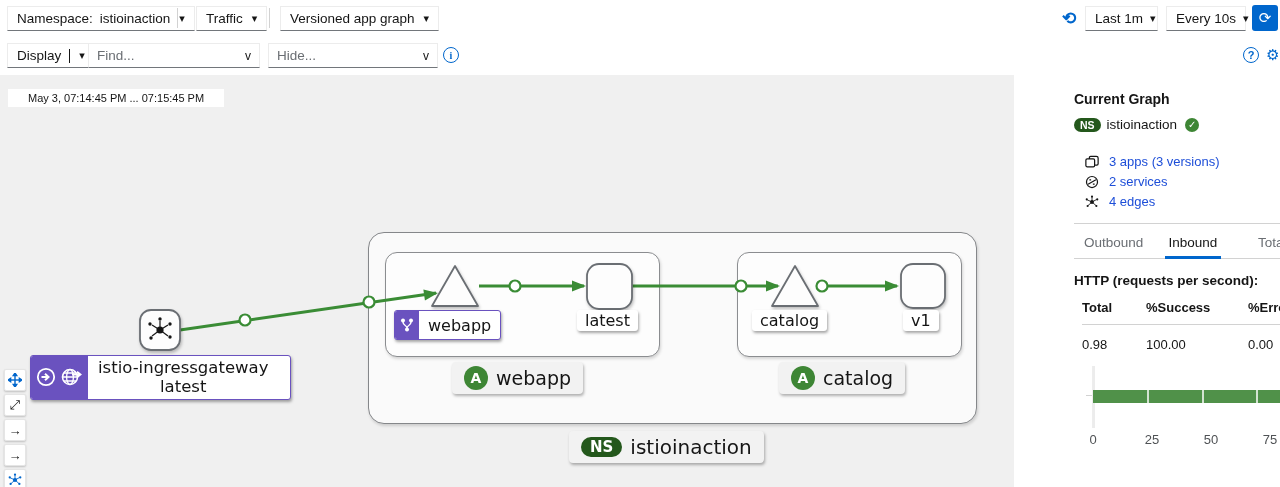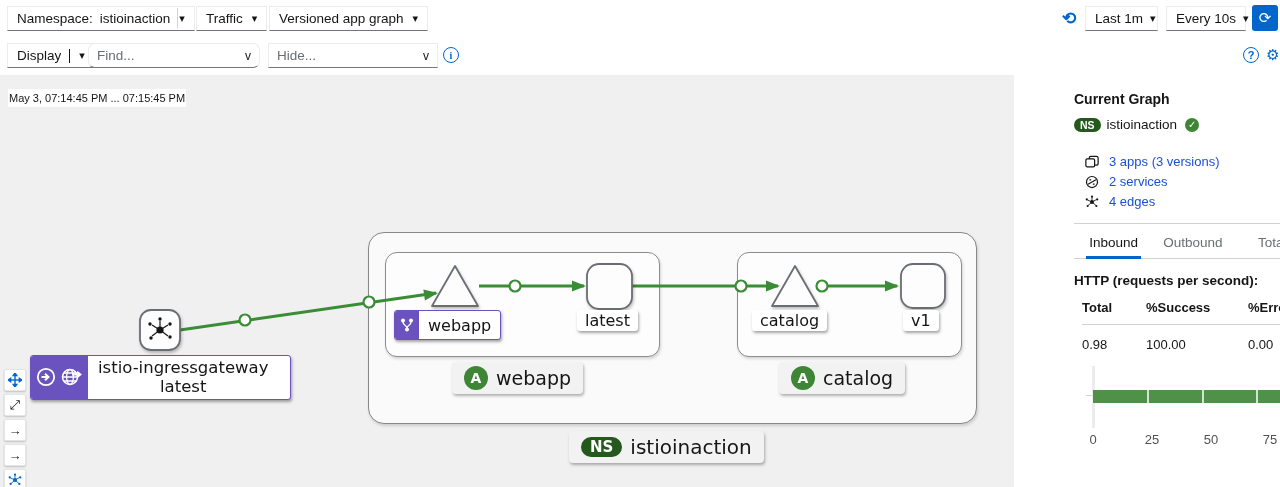--- a/index.html
+++ b/index.html
@@ -26,21 +26,21 @@
               display:flex; align-items:center; justify-content:center;
               font-size:10px; font-weight:bold; color:#0066cc; font-family:"Liberation Serif",serif; }
   .refresh-btn { position:absolute; left:1252px; top:5px; width:26px; height:26px; background:#0066cc;
                  border:none; border-radius:3px; color:#fff; font-size:15px; cursor:pointer;
                  display:flex; align-items:center; justify-content:center; }
   .history { left:1062px; top:8px; font-size:17px; font-weight:bold; }
   .gear { left:1266px; top:46px; font-size:15px; }
 
   
   .canvas { position:absolute; left:0; top:75px; width:1014px; height:412px; background:#f0f0f0; overflow:hidden; }
-  .time-label { position:absolute; left:8px; top:14px; background:#fff; padding:3px 1px;
+  .time-label { position:absolute; left:8px; top:14px; background:#fff; padding:3px 20px;
                 font-size:11px; z-index:6; }
   .gbox { position:absolute; border:1.5px solid #85878a; background:#fafafa; border-radius:16px;
           box-shadow:1px 2px 3px rgba(0,0,0,.15); z-index:1; }
   .gbox.inner { background:#fdfdfd; border-radius:12px; border-color:#8b8d90; }
   svg.edges { position:absolute; left:0; top:0; z-index:2; }
 
   .nlabel { position:absolute; z-index:3; background:#fff; border-radius:3px;
             box-shadow:1px 2px 3px rgba(0,0,0,.35); font-family:"DejaVu Sans",sans-serif;
             font-size:15px; display:flex; align-items:center; cursor:pointer; }
   .nlabel.plain { padding:1px 8px; }
@@ -111,21 +111,21 @@
     <span>Namespace:</span>
     <span>istioinaction</span>
     <span class="caret">▾</span>
   </div>
   <div class="vsep" style="left:177px;"></div>
   <div class="dd" style="left:188px; top:6px;margin-left:8px;">
     <span>Traffic</span>
     <span class="caret">▾</span>
   </div>
   <div class="vsep" style="left:269px;"></div>
-  <div class="dd" style="left:269px; top:6px;">
+  <div class="dd" style="left:280px; top:6px;">
     <span>Versioned app graph</span>
     <span class="caret">▾</span>
   </div>
 
   <button class="icon-btn history">⟲</button>
   <div class="dd" style="left:1085px; top:6px; width:73px;">
     <span>Last 1m</span>
     <span class="caret" style="margin-left:auto;">▾</span>
   </div>
   <div class="dd" style="left:1166px; top:6px; width:80px;">
@@ -134,21 +134,21 @@
   </div>
   <button class="refresh-btn">
     <span>⟳</span>
   </button>
 
   <div class="dd" style="left:7px; top:43px;">
     <span>Display</span>
       <span class="cursorbar"></span>
     <span class="caret">▾</span>
   </div>
-  <div class="tinput" style="left:88px; top:43px; width:172px;border-radius:7px;">
+  <div class="tinput" style="left:88px; top:43px; width:172px;">
     <span>Find...</span>
     <span class="chev">v</span>
   </div>
   <div class="tinput" style="left:268px; top:43px; width:170px;">
     <span>Hide...</span>
     <span class="chev">v</span>
   </div>
   <div class="icon-btn" style="left:443px; top:47px;">
     <span class="circle-i">i</span>
   </div>
@@ -347,22 +347,22 @@
                 <line x1="8" y1="8" x2="3.5" y2="12"></line>
               <line x1="8" y1="8" x2="2.5" y2="5.5"></line>
               </g>
           </svg>
         </span>
         <span>4 edges</span>
       </div>
     </div>
     <div class="panel-divider"></div>
     <div class="tabs">
+      <div class="tab">Outbound</div>
       <div class="tab active">Inbound</div>
-      <div class="tab">Outbound</div>
       <div class="tab">Total</div>
     </div>
     <div class="http-title">HTTP (requests per second):</div>
     <div class="tbl">
       <div class="th">Total</div>
       <div class="th">%Success</div>
       <div class="th">%Error</div>
       <div class="td">0.98</div>
       <div class="td">100.00</div>
       <div class="td">0.00</div>

